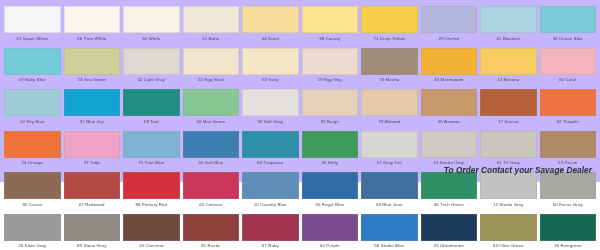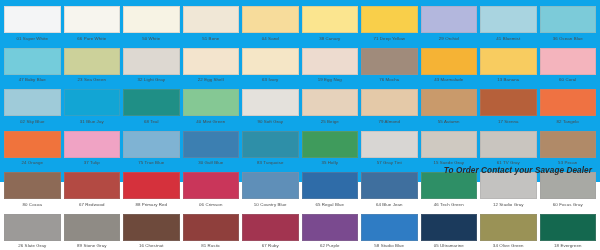--- a/index.html
+++ b/index.html
@@ -11,21 +11,21 @@
     width: 600px;
     height: 250px;
     overflow: hidden;
     font-family: "Liberation Sans", sans-serif;
     color: #3a3a3a;
   }
   #swatch-chart {
     position: relative;
     width: 600px;
     height: 182px;
-    background: #0ea5e9;
+    background: #c4b5fd;
     box-sizing: border-box;
     padding: 6px 4px 0 4px;
   }
   .swatch-grid {
     display: grid;
     grid-template-columns: repeat(10, 1fr);
     grid-auto-rows: 41.5px;
     column-gap: 3px;
     row-gap: 0px;
   }

